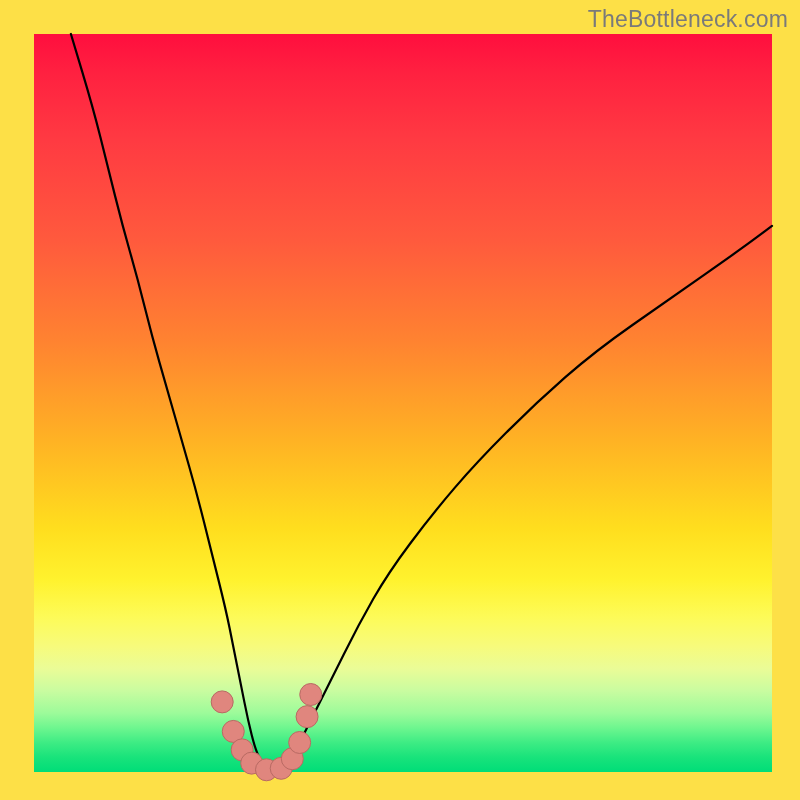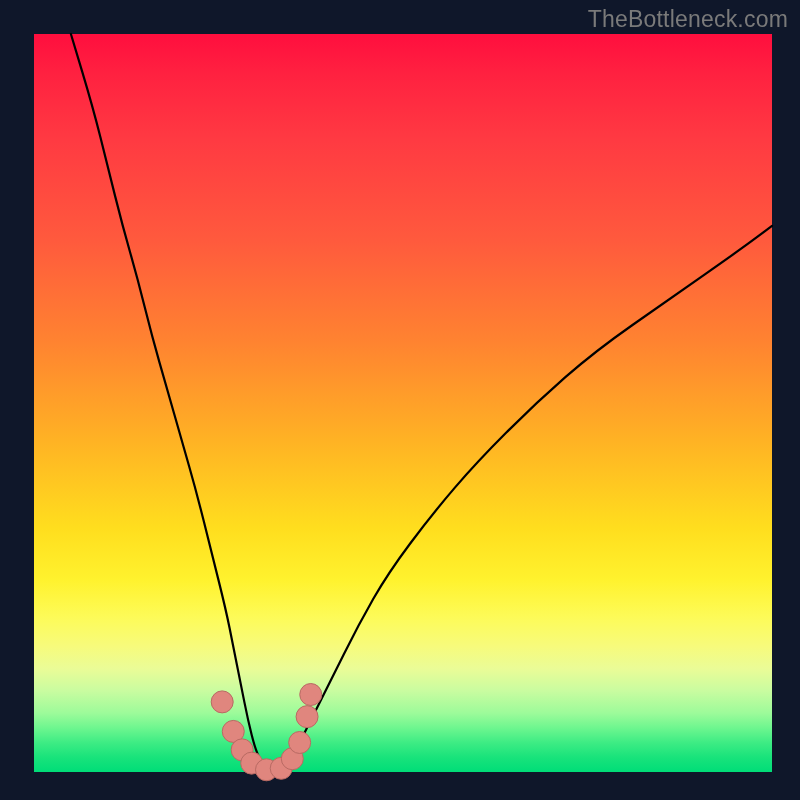--- a/index.html
+++ b/index.html
@@ -8,21 +8,21 @@
     width: 800px;
     height: 800px;
     background: #000;
     overflow: hidden;
     font-family: Arial, Helvetica, sans-serif;
   }
   .stage {
     position: relative;
     width: 800px;
     height: 800px;
-    background: #0f172a;
+    background: #fde047;
   }
   .plot-bg {
     position: absolute;
     left: 34px;
     top: 34px;
     width: 738px;
     height: 738px;
     
     background: linear-gradient(
       to bottom,

